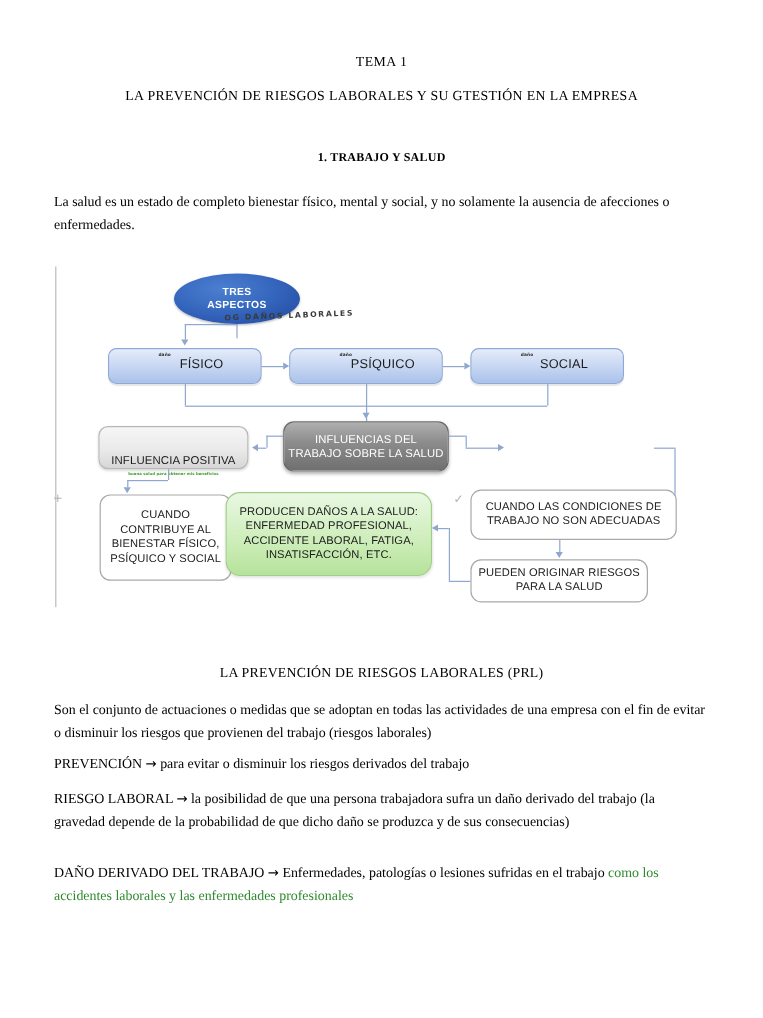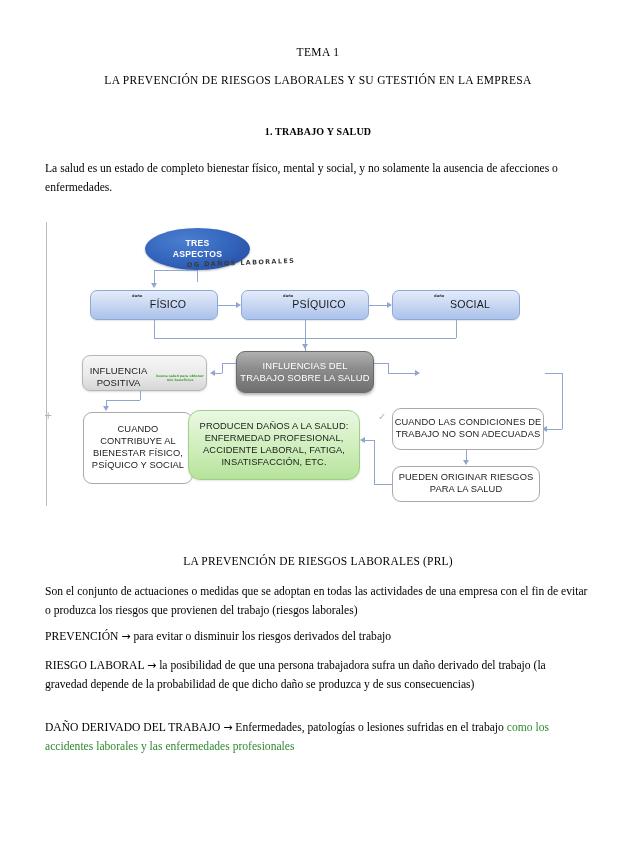--- a/index.html
+++ b/index.html
@@ -124,39 +124,39 @@
     flex-direction:column;
   }
 
   
   .lgrey-box{
     width:125px;height:36px;border-radius:8px;
     background:linear-gradient(180deg,#f6f6f6 0%,#eaeaea 55%,#d6d6d6 100%);
     border:1px solid #b7b7b7;
     color:#1b1b1b;font-size:9.5px;letter-spacing:.1px;
     box-shadow:0 1px 2px rgba(0,0,0,.14);
-    flex-direction:row;justify-content:flex-start;padding-top:8px;
+    flex-direction:column;justify-content:flex-start;padding-top:23px;
   }
   .lb-pos{left:42px;top:137px;}
   .lb-neg{left:380px;top:137px;}
   .hand-green{
     font-family:"DejaVu Sans", sans-serif;
     font-size:3.2px;font-weight:700;color:#3f9b2f;
     letter-spacing:.05px;line-height:1.35;margin-top:2px;
     white-space:pre-line;
   }
 
   
   .white-box{
     border-radius:9px;background:#ffffff;border:1px solid #a9a9a9;
     color:#1b1b1b;font-size:9.3px;letter-spacing:.1px;
     flex-direction:column;
   }
   .wb-cuando{left:43px;top:194px;width:110px;height:72px;}
-  .wb-cond{left:352px;top:190px;width:152px;height:42px;}
+  .wb-cond{left:352px;top:190px;width:172px;height:42px;}
   .wb-orig{left:352px;top:248px;width:148px;height:36px;}
 
   
   .green-box{
     left:148px;top:192px;width:172px;height:70px;border-radius:12px;
     background:linear-gradient(180deg,#e9f8e2 0%,#cfeebc 55%,#b6e39b 100%);
     border:1px solid #9ecf85;
     color:#1b1b1b;font-size:9.3px;letter-spacing:.1px;
     flex-direction:column;
     box-shadow:0 1px 2px rgba(0,0,0,.10);
@@ -286,21 +286,21 @@
       <span class="ln">PRODUCEN DAÑOS A LA SALUD:</span>
       <span class="ln">ENFERMEDAD PROFESIONAL,</span>
       <span class="ln">ACCIDENTE LABORAL, FATIGA,</span>
       <span class="ln">INSATISFACCIÓN, ETC.</span>
     </div>
 
   </div>
 
   <div class="prl-heading">LA PREVENCIÓN DE RIESGOS LABORALES (PRL)</div>
 
-  <div class="para p1">Son el conjunto de actuaciones o medidas que se adoptan en todas las actividades de una empresa con el fin de evitar o produzca los riesgos que provienen del trabajo (riesgos laborales)</div>
+  <div class="para p1">Son el conjunto de actuaciones o medidas que se adoptan en todas las actividades de una empresa con el fin de evitar o disminuir los riesgos que provienen del trabajo (riesgos laborales)</div>
 
   <div class="para p2">
     <span>PREVENCIÓN</span>
     <span class="arrow-glyph">→</span>
     <span>para evitar o disminuir los riesgos derivados del trabajo</span>
   </div>
 
   <div class="para p3">
     <span>RIESGO LABORAL</span>
     <span class="arrow-glyph">→</span>

